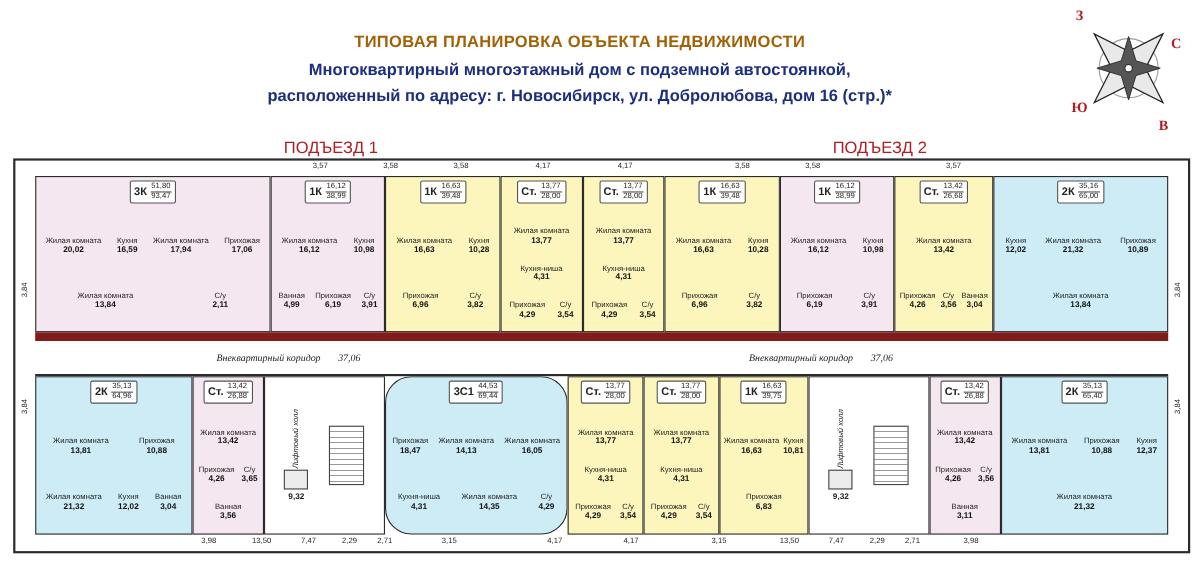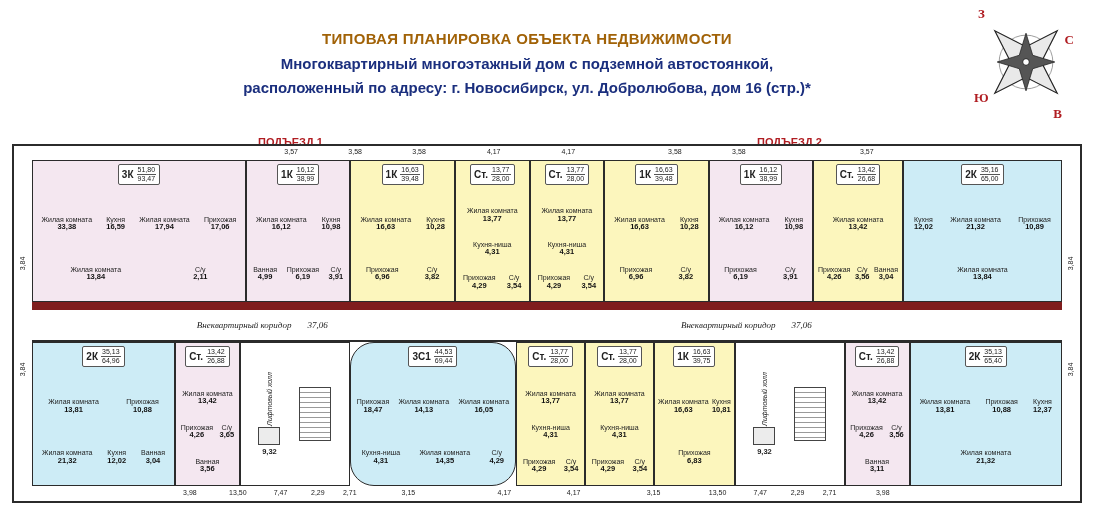--- a/index.html
+++ b/index.html
@@ -6,21 +6,21 @@
   body{
     width:1094px;height:511px;position:relative;overflow:hidden;
     background:#ffffff;font-family:"Liberation Sans",sans-serif;color:#222;
   }
   
   .title{position:absolute;top:30px;left:120px;right:160px;text-align:center;
     font-size:15px;font-weight:bold;color:#a16207;letter-spacing:.3px}
   .sub{position:absolute;left:120px;right:160px;text-align:center;
     font-size:15px;font-weight:bold;color:#1b2f7e}
   .sub1{top:55px}.sub2{top:79px}
-  .entr{position:absolute;top:136px;font-size:11px;font-weight:bold;color:#b01d22}
+  .entr{position:absolute;top:126px;font-size:15px;font-weight:normal;color:#b01d22}
   .entr1{left:258px}.entr2{left:757px}
   
   .compass{position:absolute;right:16px;top:6px;width:104px;height:116px}
   .compass svg{position:absolute;left:4px;top:8px}
   .cl{position:absolute;color:#b01d22;font-weight:bold;font-size:13px;
     font-family:"Liberation Serif",serif}
   .cl-z{left:4px;top:0}.cl-s{right:4px;top:26px}.cl-yu{left:0;bottom:16px}.cl-v{right:16px;bottom:0}
   
   .plan{position:absolute;left:12px;right:12px;top:144px;bottom:8px;
     border:2px solid #2b2b2b;background:#fff;box-sizing:border-box;
@@ -105,21 +105,21 @@
         <div class="badge">
           <span class="b-type">3К</span>
           <span class="b-areas">
             <span class="b-liv">51,80</span>
             <span>93,47</span>
           </span>
         </div>
         <div class="rooms">
           <div class="room">
             <span class="r-n">Жилая комната</span>
-            <span class="r-a">33,38</span>
+            <span class="r-a">20,02</span>
           </div>
           <div class="room">
             <span class="r-n">Кухня</span>
             <span class="r-a">16,59</span>
           </div>
           <div class="room">
             <span class="r-n">Жилая комната</span>
             <span class="r-a">17,94</span>
           </div>
           <div class="room">

